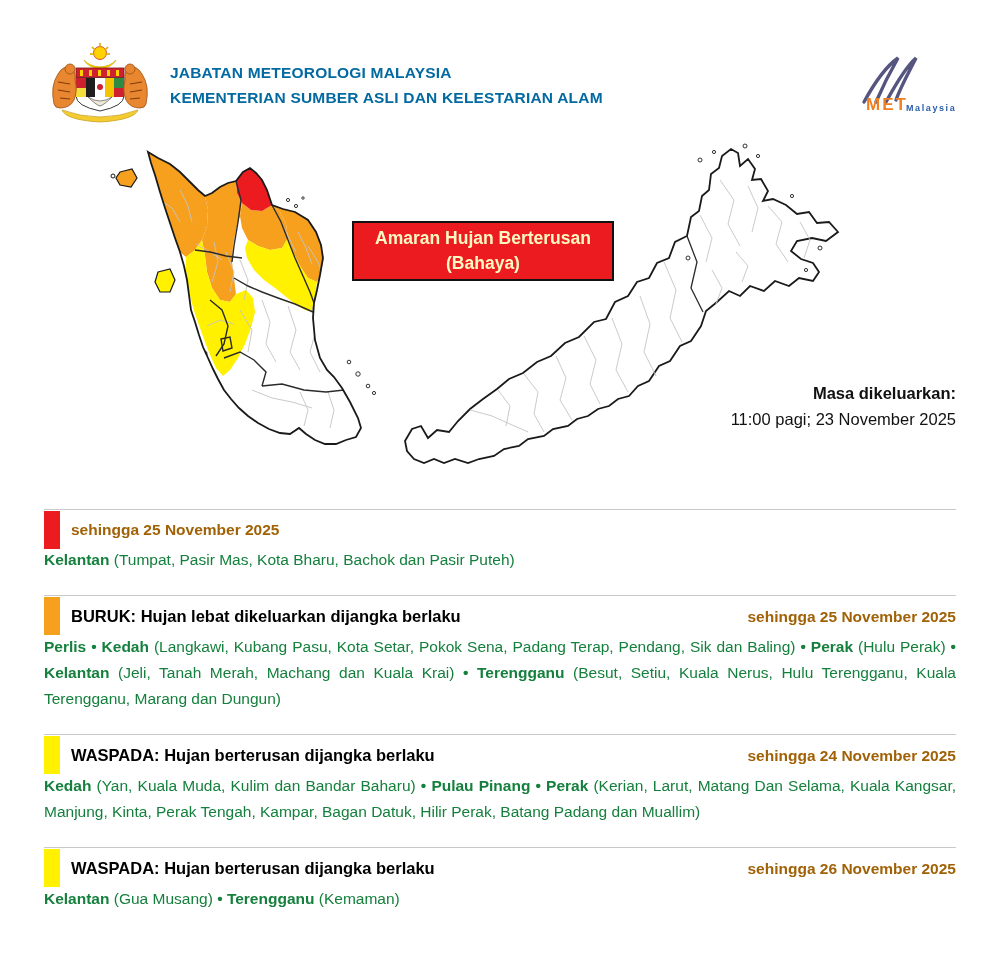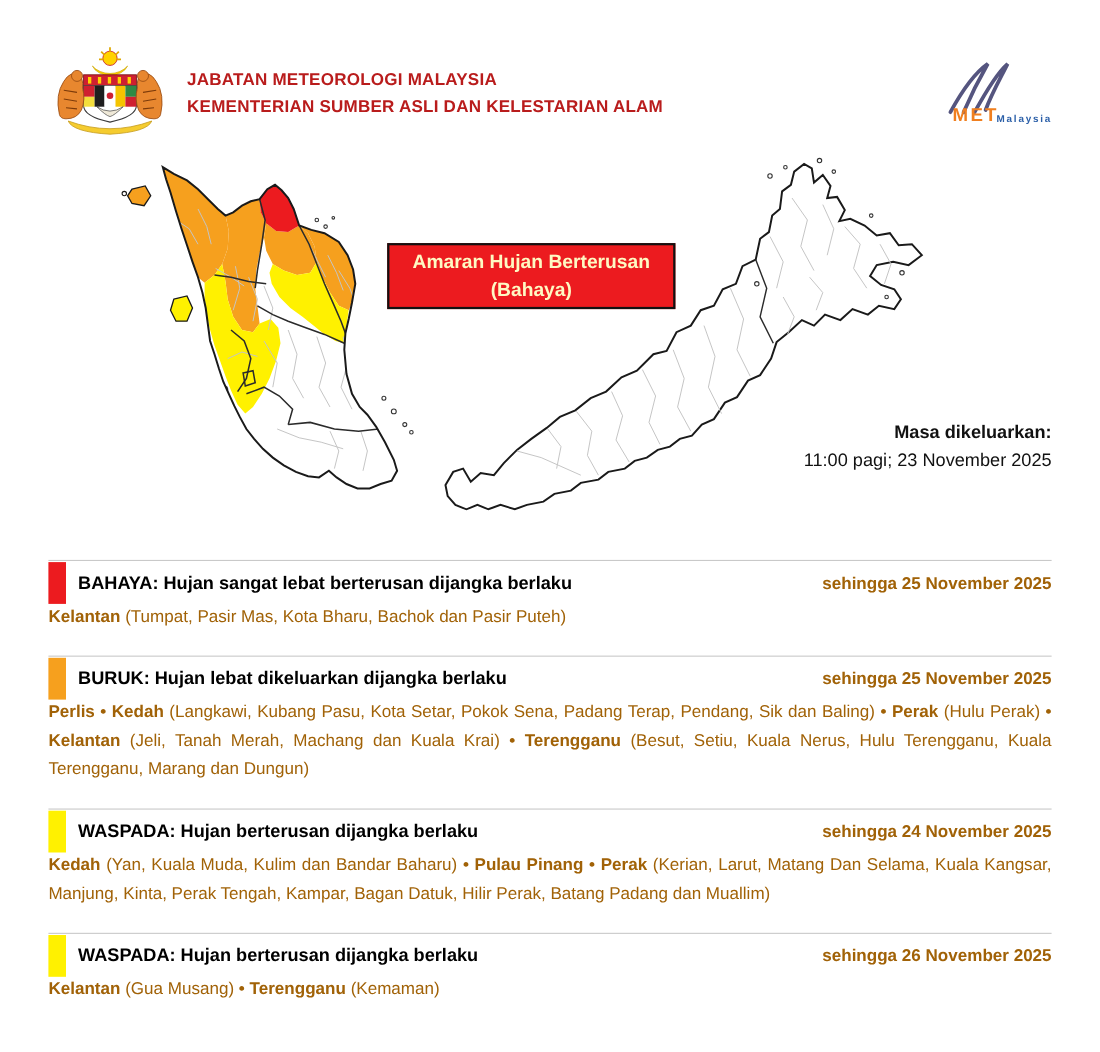--- a/index.html
+++ b/index.html
@@ -1,39 +1,39 @@
 <!DOCTYPE html>
 <html><head>
 <meta charset="utf-8">
 <style>
   html,body{margin:0;padding:0;background:#ffffff;}
   body{width:1000px;height:956px;position:relative;font-family:"Liberation Sans",sans-serif;color:#111;overflow:hidden;}
 
   
   .hdr-logo{position:absolute;left:48px;top:42px;width:104px;height:84px;}
-  .hdr-text{position:absolute;left:170px;top:60px;font-weight:700;font-size:15.5px;line-height:25px;color:#b91c1c;letter-spacing:.2px;}
+  .hdr-text{position:absolute;left:170px;top:60px;font-weight:700;font-size:15.5px;line-height:25px;color:#0369a1;letter-spacing:.2px;}
   .met-logo{position:absolute;left:852px;top:52px;width:108px;height:64px;}
 
   
   .map-svg{position:absolute;left:0;top:138px;width:1000px;height:340px;}
   .banner{position:absolute;left:352px;top:221px;width:258px;height:56px;border:2.5px solid #111;
           display:flex;flex-direction:column;align-items:center;justify-content:center;
           font-weight:700;font-size:17.5px;line-height:1.45;color:#fef9c3;text-align:center;}
   .issued{position:absolute;right:44px;top:380px;text-align:right;}
   .issued .lbl{font-weight:700;font-size:16.5px;line-height:26px;}
   .issued .val{font-weight:400;font-size:16.5px;line-height:26px;}
 
   
   .warnings{position:absolute;left:44px;top:509px;width:912px;}
   .warning{border-top:1px solid #c9c9c9;}
   .w-head{position:relative;display:flex;justify-content:space-between;align-items:baseline;padding:11px 0 5px 27px;}
   .marker{position:absolute;left:0;top:1px;width:16px;height:38px;}
   .w-title{font-size:16.5px;font-weight:700;color:#000;}
   .w-until{font-size:15.5px;font-weight:700;color:#a16207;white-space:nowrap;}
-  .w-body{margin:3px 0 22px;font-size:15.5px;line-height:26px;text-align:justify;color:#a16207;}
+  .w-body{margin:3px 0 22px;font-size:15.5px;line-height:26px;text-align:justify;color:#15803d;}
   .warning:last-child .w-body{margin-bottom:0;}
 </style>
 </head>
 <body>
 
 <header>
   <svg class="hdr-logo" viewBox="0 0 104 84">
 
     <g>
       <circle cx="52" cy="11" r="6.5" fill="#ffd200" stroke="#c9292b" stroke-width="0.8"></circle>
@@ -211,21 +211,20 @@
 <div class="issued">
   <div class="lbl">Masa dikeluarkan:</div>
   <div class="val">11:00 pagi; 23 November 2025</div>
 </div>
 
 <div class="warnings">
 
   <section class="warning">
     <div class="w-head">
       <span class="marker" style="background-color: rgb(236, 27, 31);"></span>
-      <span class="w-title">BAHAYA: Hujan sangat lebat berterusan dijangka berlaku</span>
       <span class="w-until">sehingga 25 November 2025</span>
     </div>
     <p class="w-body"><span style="font-weight: 700;">Kelantan</span><span> (Tumpat, Pasir Mas, Kota Bharu, Bachok dan Pasir Puteh)</span></p>
   </section>
 
   <section class="warning">
     <div class="w-head">
       <span class="marker" style="background-color: rgb(246, 160, 30);"></span>
       <span class="w-title">BURUK: Hujan lebat dikeluarkan dijangka berlaku</span>
       <span class="w-until">sehingga 25 November 2025</span>

